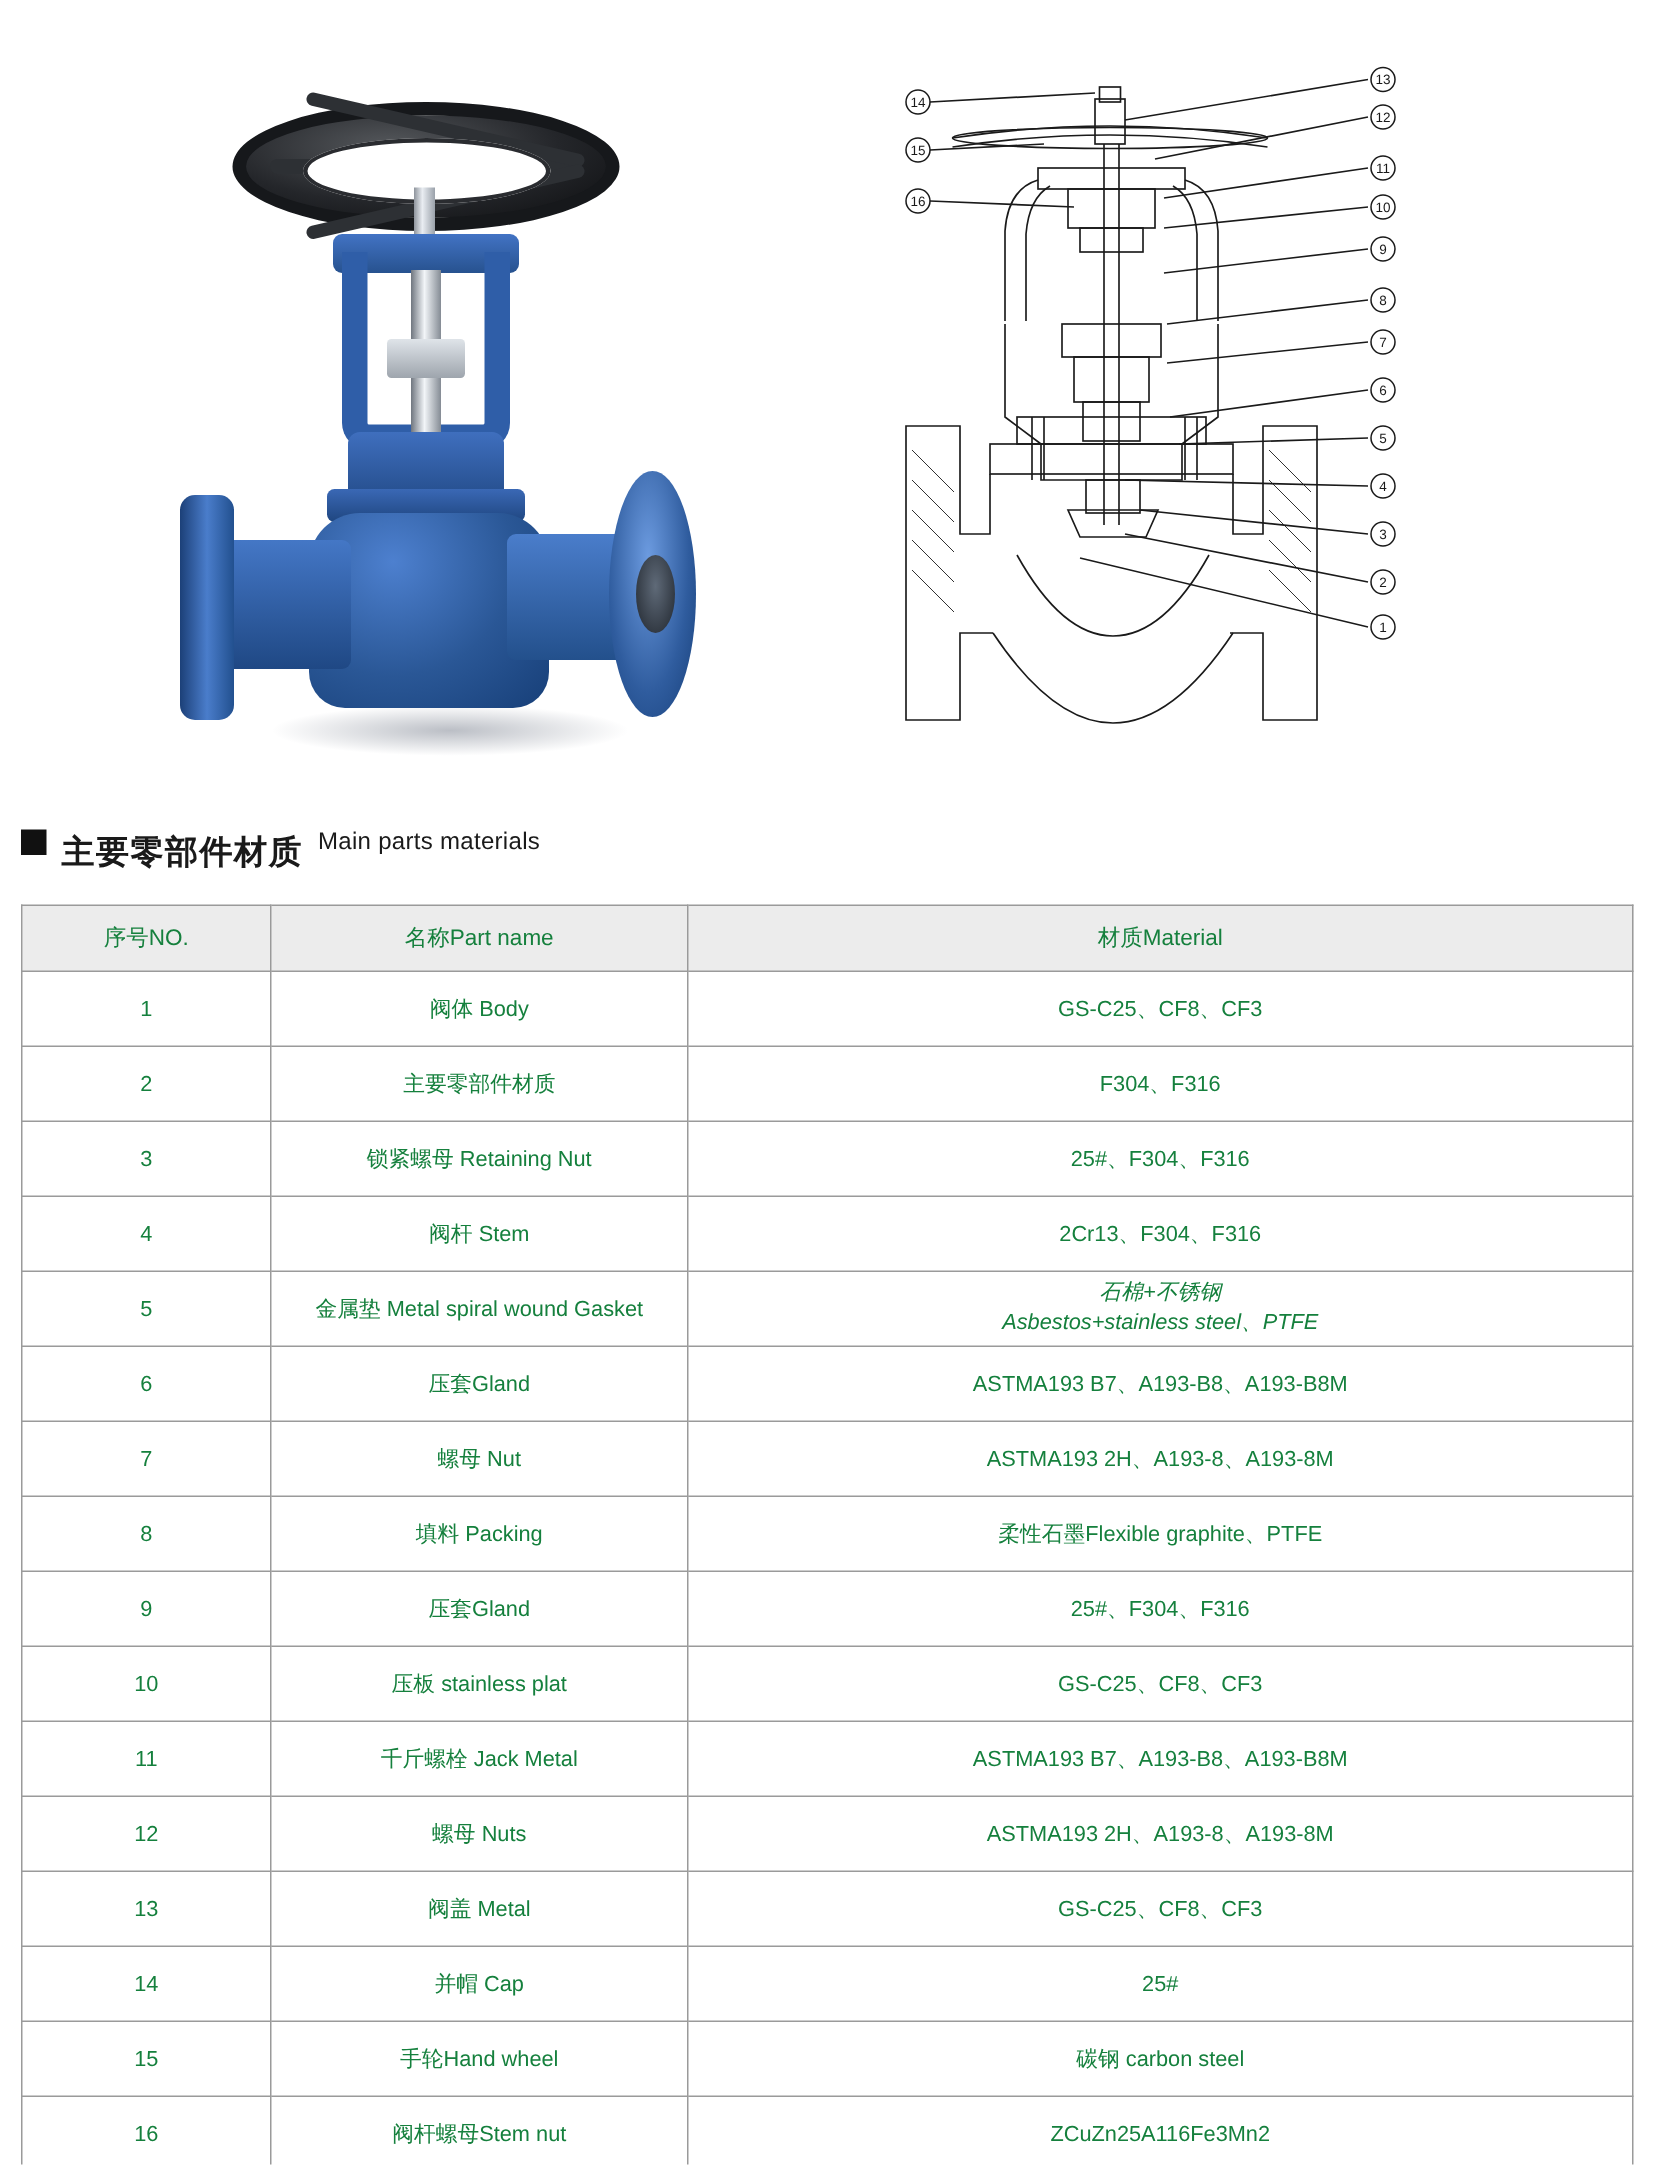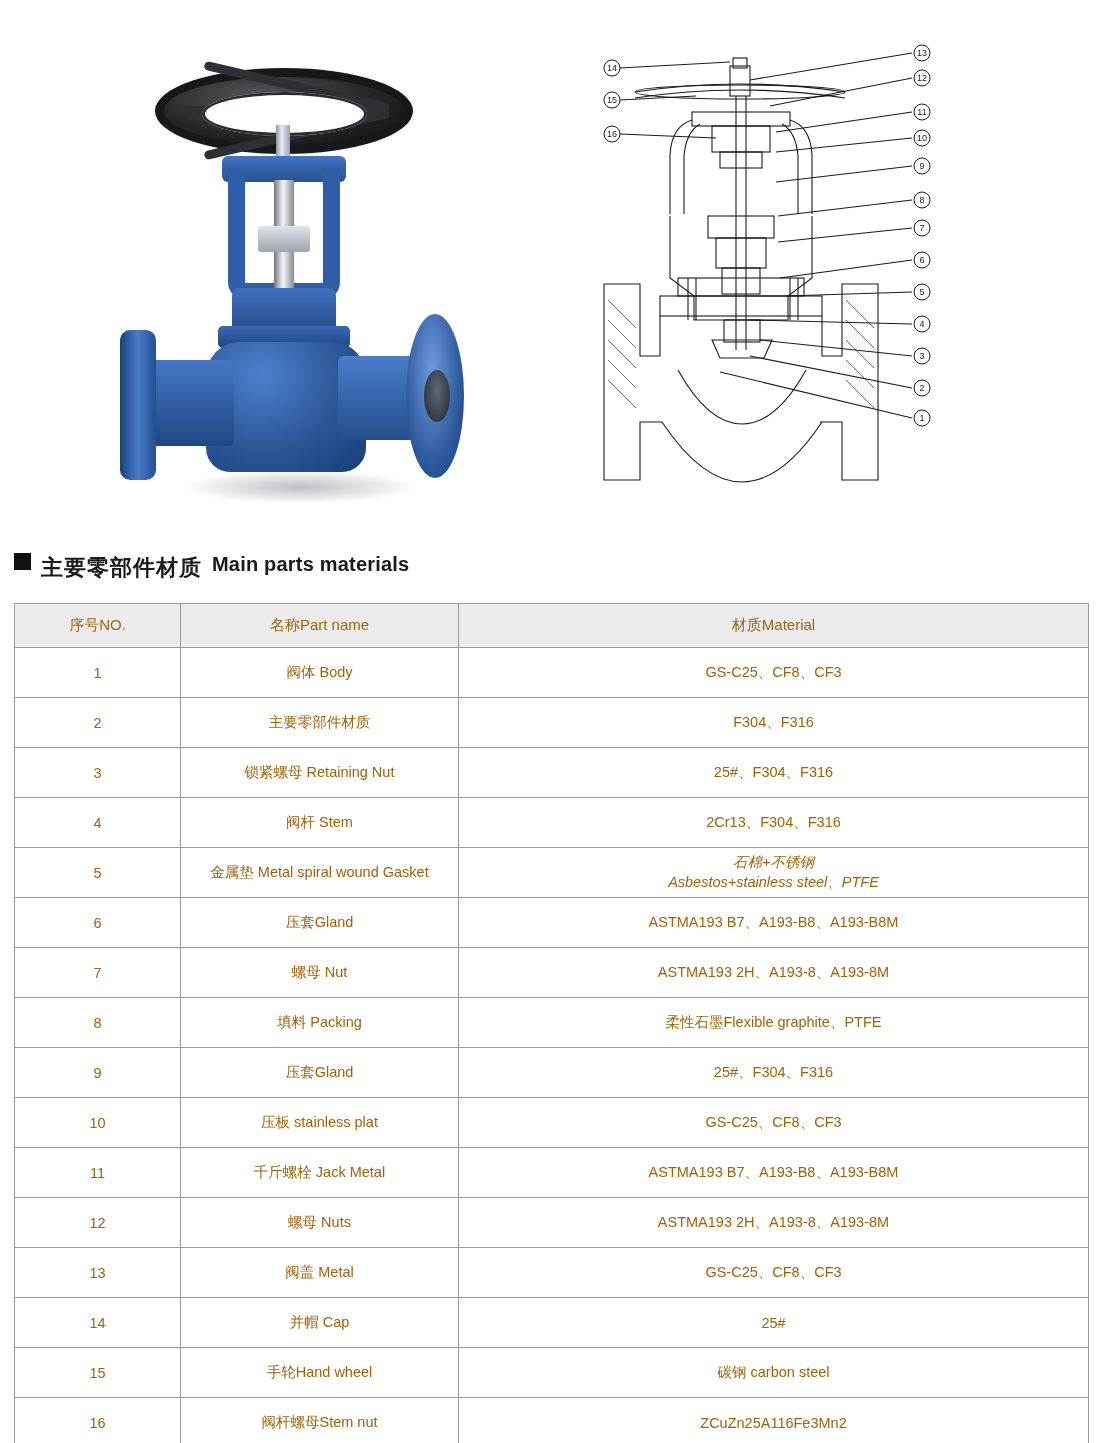--- a/index.html
+++ b/index.html
@@ -208,43 +208,43 @@
     height: 17px;
     background: #111111;
     display: inline-block;
   }
   .heading-cn {
     font-size: 22px;
     font-weight: bold;
     letter-spacing: 1px;
   }
   .heading-en {
-    font-size: 20px;
-    font-weight: bold;
+    font-size: 16px;
+    font-weight: normal;
     letter-spacing: 0.2px;
   }
 
   
   .table-wrap {
     position: absolute;
     left: 14px;
     top: 603px;
     width: 1074px;
   }
   table.parts {
     border-collapse: collapse;
     width: 1074px;
     table-layout: fixed;
   }
   table.parts th, table.parts td {
     border: 1px solid #9a9a9a;
     text-align: center;
     vertical-align: middle;
     font-size: 14.5px;
-    color: #a16207;
+    color: #15803d;
     padding: 0 4px;
   }
   table.parts thead th {
     height: 43px;
     background: #ececec;
     font-weight: normal;
     font-size: 15px;
   }
   table.parts tbody td {
     height: 49px;

